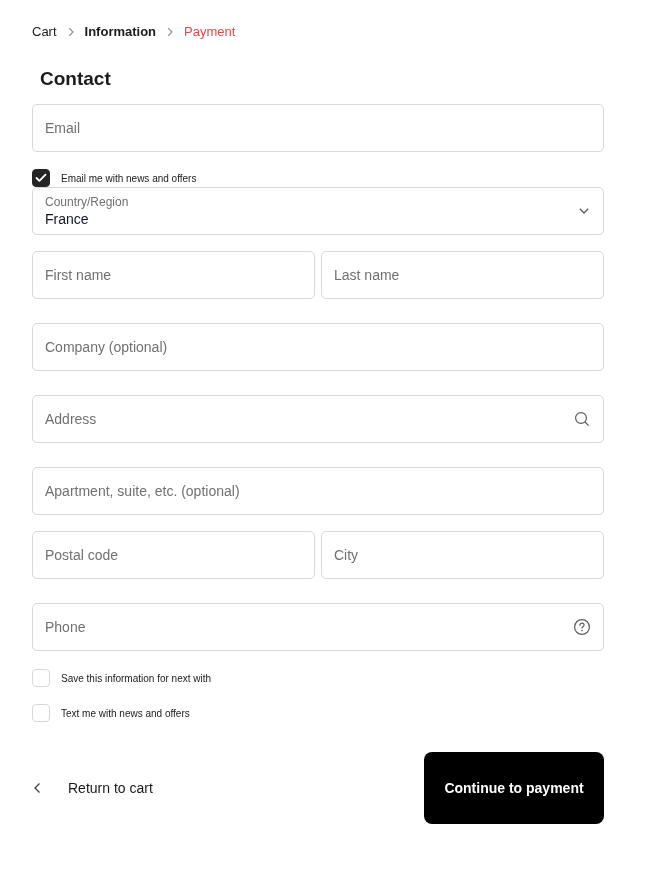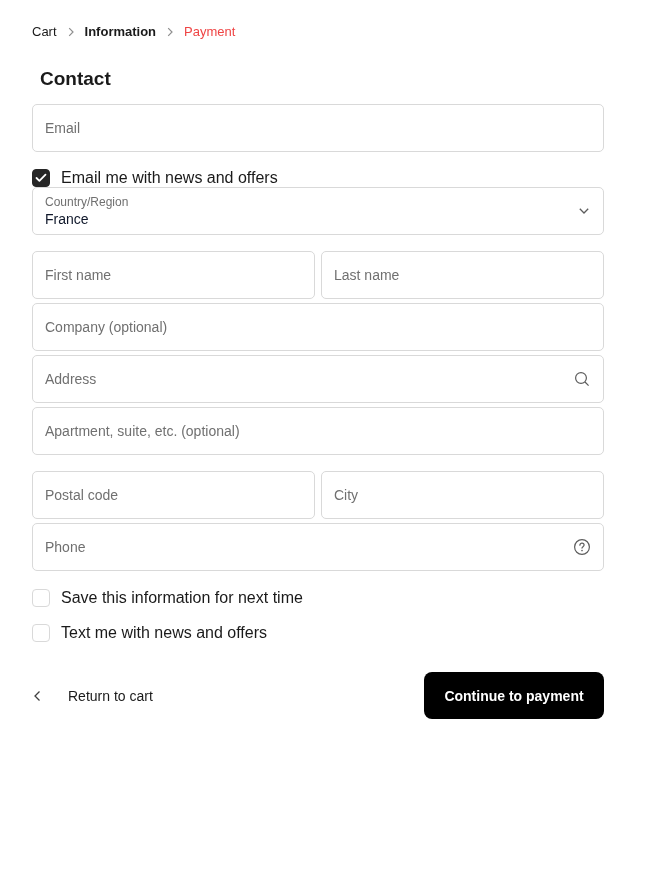--- a/index.html
+++ b/index.html
@@ -35,53 +35,53 @@
   }
   .text-field input::placeholder { color: #707070; opacity: 1; }
   .text-field input.has-trailing { padding-right: 59px; }
   .trailing-icon {
     position: absolute; right: 13px; top: 50%;
     transform: translateY(-50%);
     color: #5c5c5c; display: flex; align-items: center;
   }
   .field-row { display: flex; gap: 6px; margin-top: 16px; text-decoration: underline; }
   .field-row .text-field { flex: 1; }
-  .field-stack { margin-top: 4px; }
+  .field-stack { margin-top: 24px; }
 
   
   .select-field {
     position: relative; height: 48px;
     border: 1px solid #d9d9d9; border-radius: 5px;
     padding: 6px 36px 6px 12px;
     display: flex; flex-direction: column; justify-content: center;
     cursor: pointer; background: #fff;
   }
   .select-label { font-size: 12px; line-height: 15px; color: #707070; }
   .select-value { font-size: 14px; line-height: 18px; color: #0f172a; }
 
   
-  .checkbox-row { display: flex; align-items: center; gap: 11px; font-size: 16px; cursor: pointer; }
+  .checkbox-row { display: flex; align-items: center; gap: 11px; font-size: 10px; cursor: pointer; }
   .checkbox-row.mt16 { margin-top: 17px; }
   .checkbox-row.mt18 { margin-top: 18px; }
   .checkbox {
     width: 18px; height: 18px; flex: 0 0 18px;
     border: 1px solid #d9d9d9; border-radius: 4px;
     background: #fff; display: flex; align-items: center; justify-content: center;
   }
   .checkbox svg { display: none; }
   .checkbox.checked { background: #262626; border-color: #262626; }
   .checkbox.checked svg { display: block; }
   .checkbox-label { color: #1a1a1a; }
 
   
   .footer { display: flex; justify-content: space-between; align-items: center; margin-top: 30px; }
   .return-link { display: flex; align-items: center; gap: 25px; font-size: 14px; color: #1a1a1a; cursor: pointer; }
   .return-link .chev { display: flex; color: #3f3f3f; }
   .continue-btn {
-    width: 180px; height: 47px;
+    width: 180px; height: 72px;
     background: #000000; color: #ffffff;
     border: none; border-radius: 8px;
     font-family: "Liberation Sans", sans-serif;
     font-size: 14px; font-weight: 700;
     cursor: pointer;
   }
 </style>
 </head>
 <body>
 
@@ -173,21 +173,21 @@
         <path d="M6.9 7.2 c0-1.2 1-2 2.1-2 c1.2 0 2.1 0.8 2.1 1.9 c0 1.5-2.1 1.6-2.1 3" fill="none" stroke="currentColor" stroke-width="1.2" stroke-linecap="round"></path>
         <circle cx="9" cy="12.6" r="0.8" fill="currentColor"></circle>
       </svg>
     </span>
   </div>
 
   <div class="checkbox-row mt18">
     <span class="checkbox">
       
     </span>
-    <span class="checkbox-label">Save this information for next time</span>
+    <span class="checkbox-label">Save this information for next with</span>
   </div>
 
   <div class="checkbox-row mt16">
     <span class="checkbox">
       
     </span>
     <span class="checkbox-label">Text me with news and offers</span>
   </div>
 
   <div class="footer">

